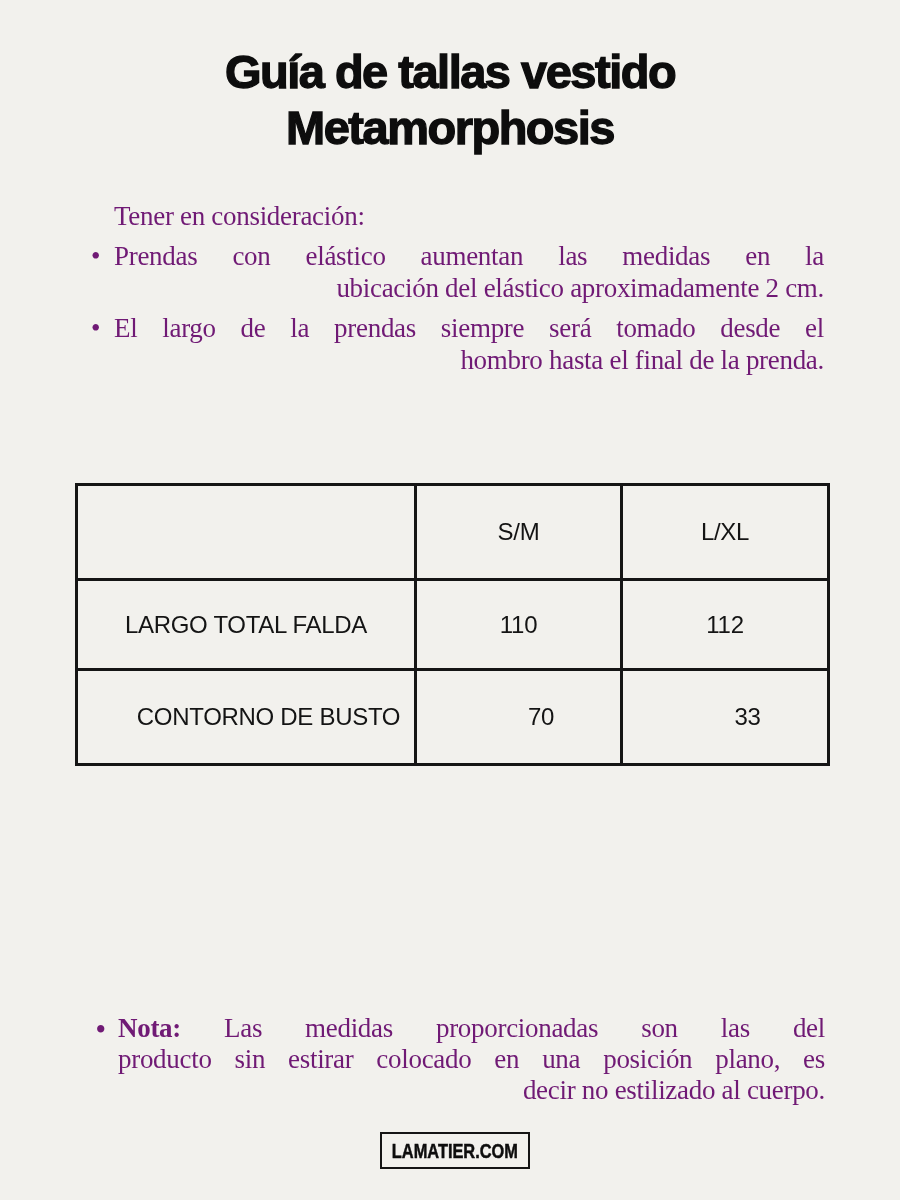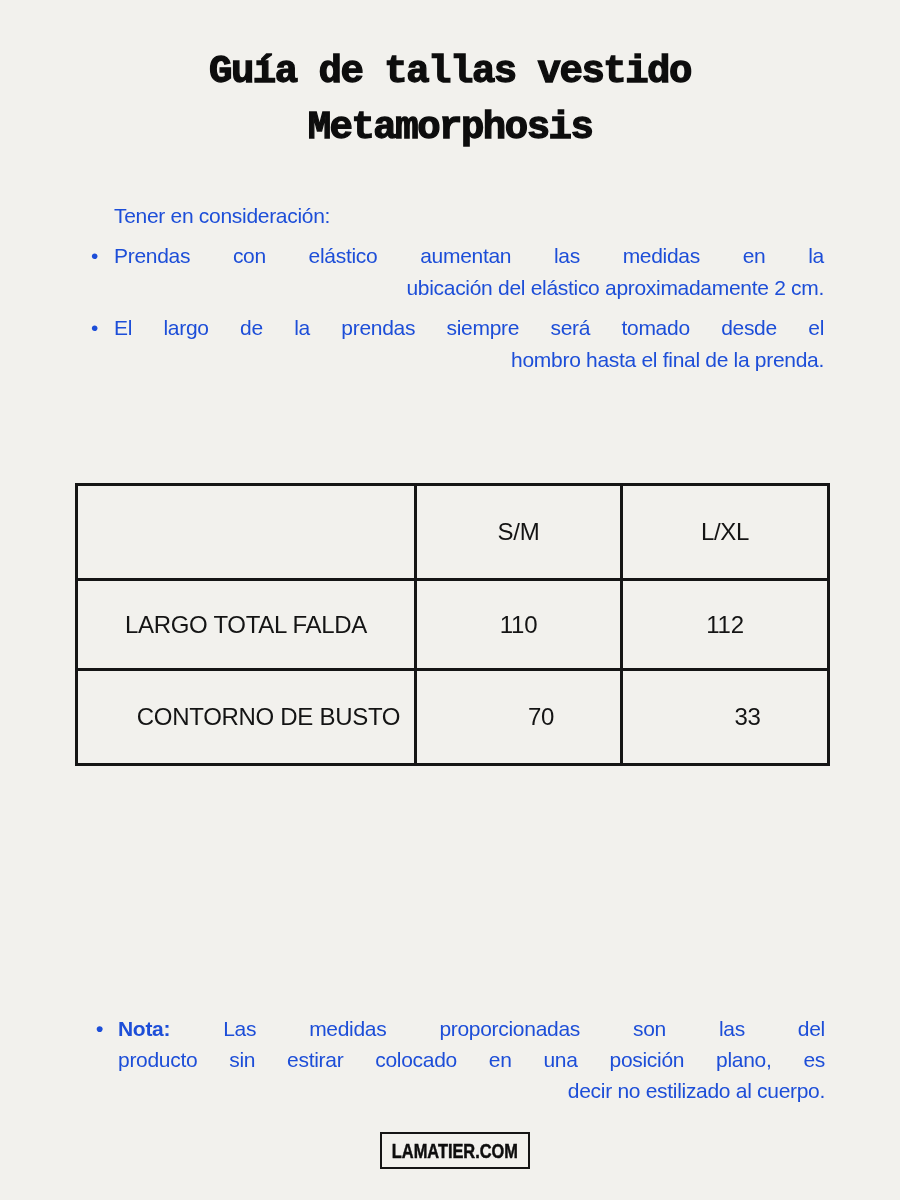--- a/index.html
+++ b/index.html
@@ -18,35 +18,35 @@
   
   .title-block {
     position: absolute;
     top: 44px;
     left: 0;
     right: 0;
     text-align: center;
   }
   .title-line {
     display: block;
-    font-size: 39px;
+    font-size: 47px;
     font-weight: 700;
     line-height: 56px;
     letter-spacing: -1.5px;
     -webkit-text-stroke: 1.3px #0d0d0d;
     color: #0d0d0d;
-    font-family: Liberation Mono, monospace;
   }
 
   
   .textblock {
-    font-size: 21px;
+    font-size: 27px;
     line-height: 32px;
     letter-spacing: -0.3px;
-    color: #1d4ed8;
+    color: #701a75;
+    font-family: Liberation Serif, serif;
   }
   .considerations {
     position: absolute;
     top: 200px;
     left: 90px;
     width: 734px;
   }
   .consider-heading {
     padding-left: 24px;
     text-align: left;

